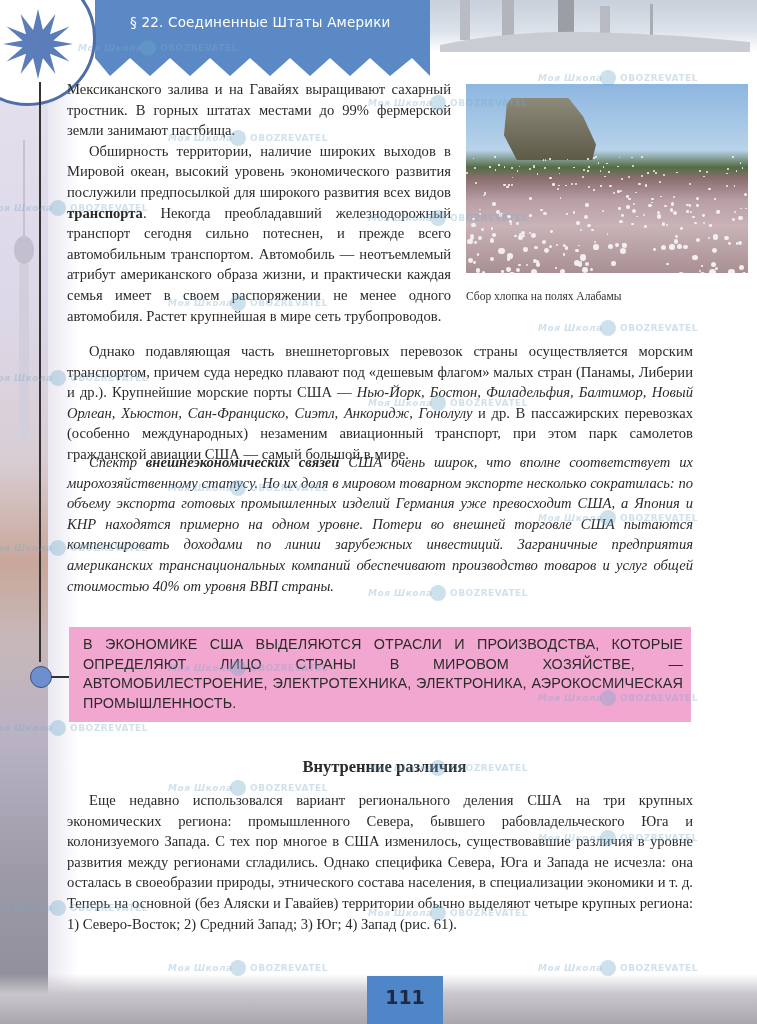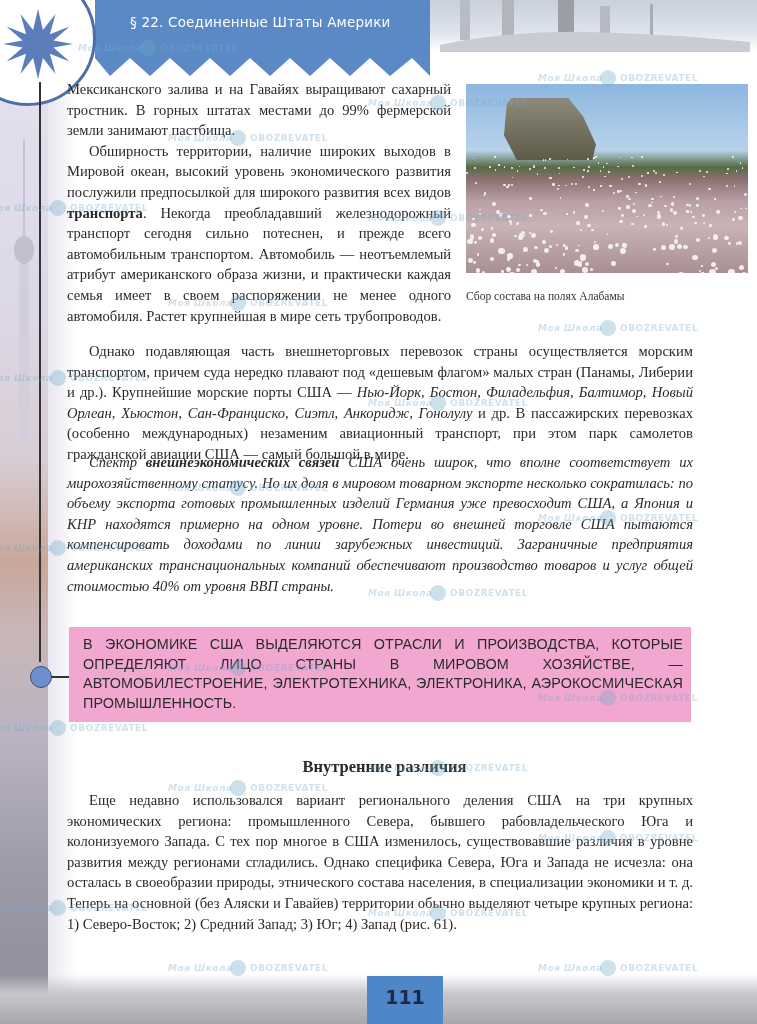--- a/index.html
+++ b/index.html
@@ -338,21 +338,21 @@
       <div class="speck" style="left: 258.294px; top: 151.533px; width: 4.44623px; height: 4.44623px;"></div>
       <div class="speck" style="left: 63.0305px; top: 112.949px; width: 2.59503px; height: 2.59503px;"></div>
       <div class="speck" style="left: 62.9471px; top: 83.8454px; width: 2.03078px; height: 2.03078px;"></div>
       <div class="speck" style="left: 93.5443px; top: 112.971px; width: 1.91183px; height: 1.91183px;"></div>
       <div class="speck" style="left: 272.322px; top: 132.075px; width: 4.28754px; height: 4.28754px;"></div>
       <div class="speck" style="left: 152.78px; top: 72.9083px; width: 1.51942px; height: 1.51942px;"></div>
       <div class="speck" style="left: 134.419px; top: 101.221px; width: 1.72302px; height: 1.72302px;"></div>
       <div class="speck" style="left: 52.7384px; top: 148.763px; width: 3.53662px; height: 3.53662px;"></div>
     </div>
 </div>
-<div class="caption">Сбор состава на полях Алабамы</div>
+<div class="caption">Сбор хлопка на полях Алабамы</div>
 
 <div class="text col-full" style="top:341px;">
   <p class="indent">Однако подавляющая часть внешнеторговых перевозок страны осуществляется морским транспортом, причем суда нередко плавают под «дешевым флагом» малых стран (Панамы, Либерии и др.). Крупнейшие морские порты США — <i>Нью-Йорк, Бостон, Филадельфия, Балтимор, Новый Орлеан, Хьюстон, Сан-Франциско, Сиэтл, Анкоридж, Гонолулу</i> и др. В пассажирских перевозках (особенно международных) незаменим авиационный транспорт, при этом парк самолетов гражданской авиации США — самый большой в мире.</p>
 </div>
 <div class="text col-full" style="top:452px;font-style:italic;">
   <p class="indent">Спектр <b>внешнеэкономических связей</b> США очень широк, что вполне соответствует их мирохозяйственному статусу. Но их доля в мировом товарном экспорте несколько сократилась: по объему экспорта готовых промышленных изделий Германия уже превосходит США, а Япония и КНР находятся примерно на одном уровне. Потери во внешней торговле США пытаются компенсировать доходами по линии зарубежных инвестиций. Заграничные предприятия американских транснациональных компаний обеспечивают производство товаров и услуг общей стоимостью 40% от уровня ВВП страны.</p>
 </div>
 
 <div class="highlight"></div>
 <div class="highlight-text">В ЭКОНОМИКЕ США ВЫДЕЛЯЮТСЯ ОТРАСЛИ И ПРОИЗВОДСТВА, КОТОРЫЕ ОПРЕДЕЛЯЮТ ЛИЦО СТРАНЫ В МИРОВОМ ХОЗЯЙСТВЕ, — АВТОМОБИЛЕСТРОЕНИЕ, ЭЛЕКТРОТЕХНИКА, ЭЛЕКТРОНИКА, АЭРОКОСМИЧЕСКАЯ ПРОМЫШЛЕННОСТЬ.</div>

